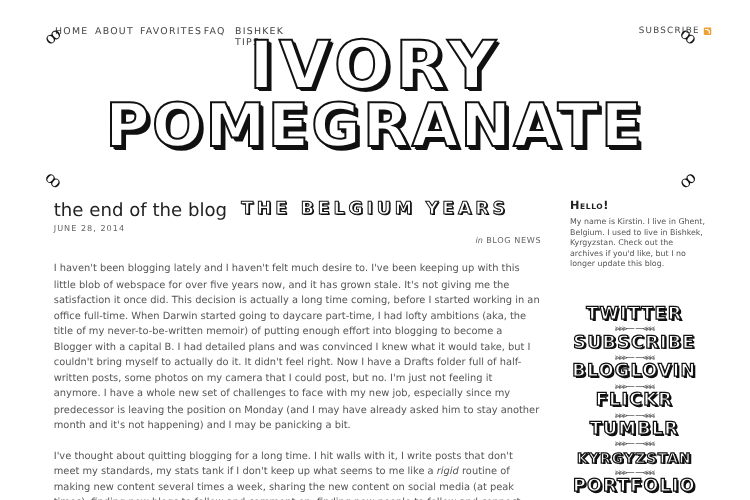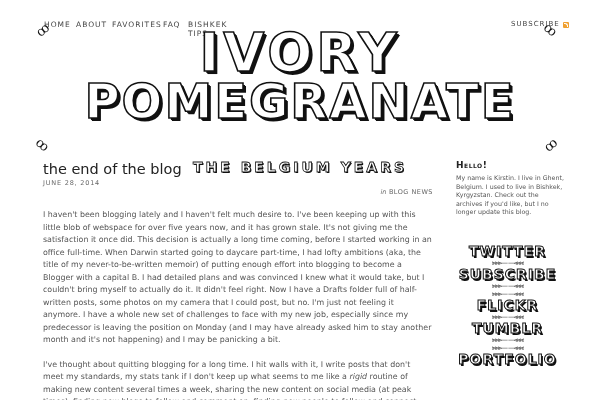--- a/index.html
+++ b/index.html
@@ -105,20 +105,22 @@
 <aside class="sidebar">
   <div class="hello">Hello!</div>
   <div class="about">My name is Kirstin. I live in Ghent, Belgium. I used to live in Bishkek, Kyrgyzstan. Check out the archives if you'd like, but I no longer update this blog.</div>
 </aside>
 
 <div class="social" style="top:244px">
   <a class="social-link">TWITTER</a>
   <span class="arrow-divider">⪢⪢⪢— —⪡⪡⪡</span>
   <a class="social-link">SUBSCRIBE</a>
   <span class="arrow-divider">⪢⪢⪢— —⪡⪡⪡</span>
+  <a class="social-link">BLOGLOVIN</a>
   <span class="arrow-divider">⪢⪢⪢— —⪡⪡⪡</span>
   <a class="social-link">FLICKR</a>
   <span class="arrow-divider">⪢⪢⪢— —⪡⪡⪡</span>
   <a class="social-link">TUMBLR</a>
   <span class="arrow-divider">⪢⪢⪢— —⪡⪡⪡</span>
+  <a class="social-link" style="font-size:11px">KYRGYZSTAN</a>
   <span class="arrow-divider">⪢⪢⪢— —⪡⪡⪡</span>
   <a class="social-link">PORTFOLIO</a>
 </div>
 
 </body></html>

